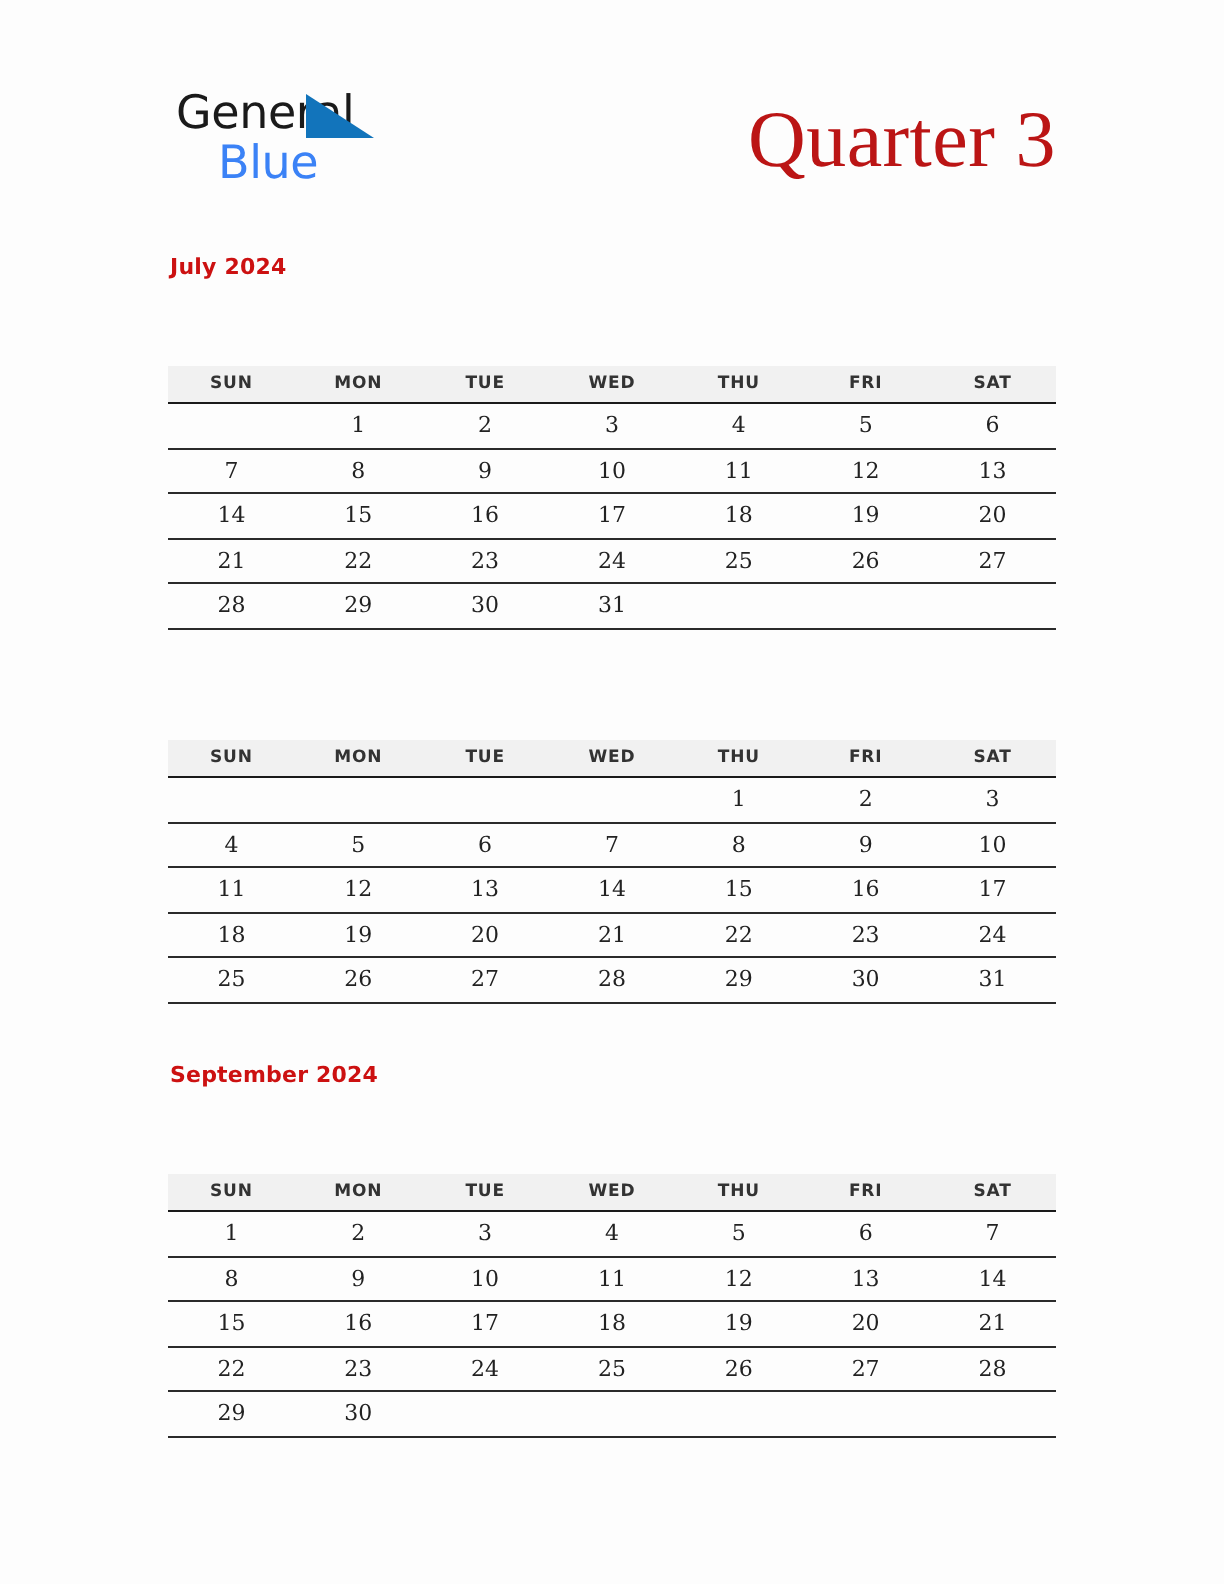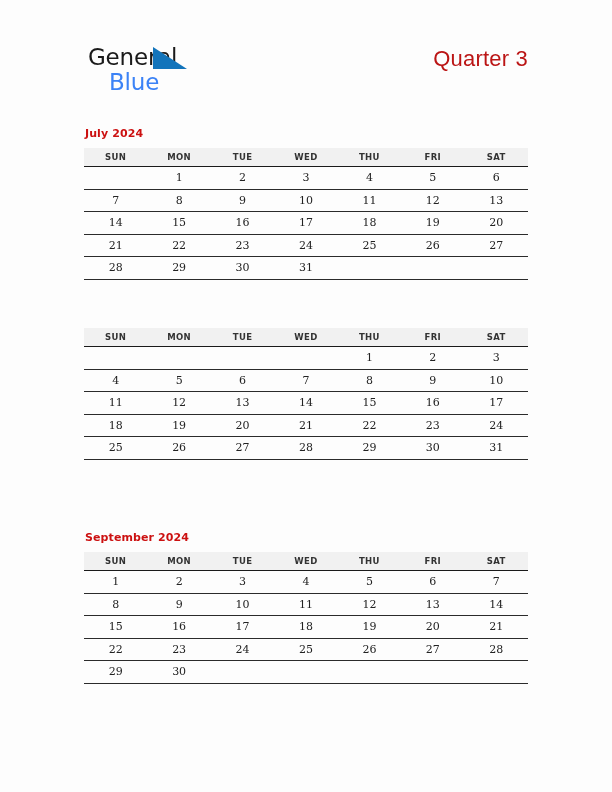--- a/index.html
+++ b/index.html
@@ -70,24 +70,24 @@
     font-weight: 400;
     letter-spacing: -0.2px;
     color: #3b82f6;
     font-family: "DejaVu Sans", sans-serif;
   }
 
   .quarter-title {
     position: absolute;
     right: 0;
     top: 6px;
-    font-size: 22px;
+    font-size: 40px;
     font-weight: 400;
     color: #bb1515;
-    font-family: Liberation Sans, sans-serif;
+    font-family: Liberation Serif, serif;
     letter-spacing: 0.2px;
     white-space: nowrap;
   }
 
   
   .month {
     position: absolute;
     left: 84px;
     width: 444px;
   }
@@ -103,20 +103,21 @@
     letter-spacing: 0.1px;
     margin: 0 0 7px 1px;
     height: 15px;
     line-height: 15px;
   }
 
   table.cal {
     border-collapse: collapse;
     width: 444px;
     table-layout: fixed;
+    margin-top: 42px;
   }
   table.cal th {
     background: #f1f1f1;
     font-size: 8.5px;
     font-weight: bold;
     font-family: "DejaVu Sans", sans-serif;
     color: #333333;
     letter-spacing: 0.4px;
     height: 18px;
     padding: 0;

